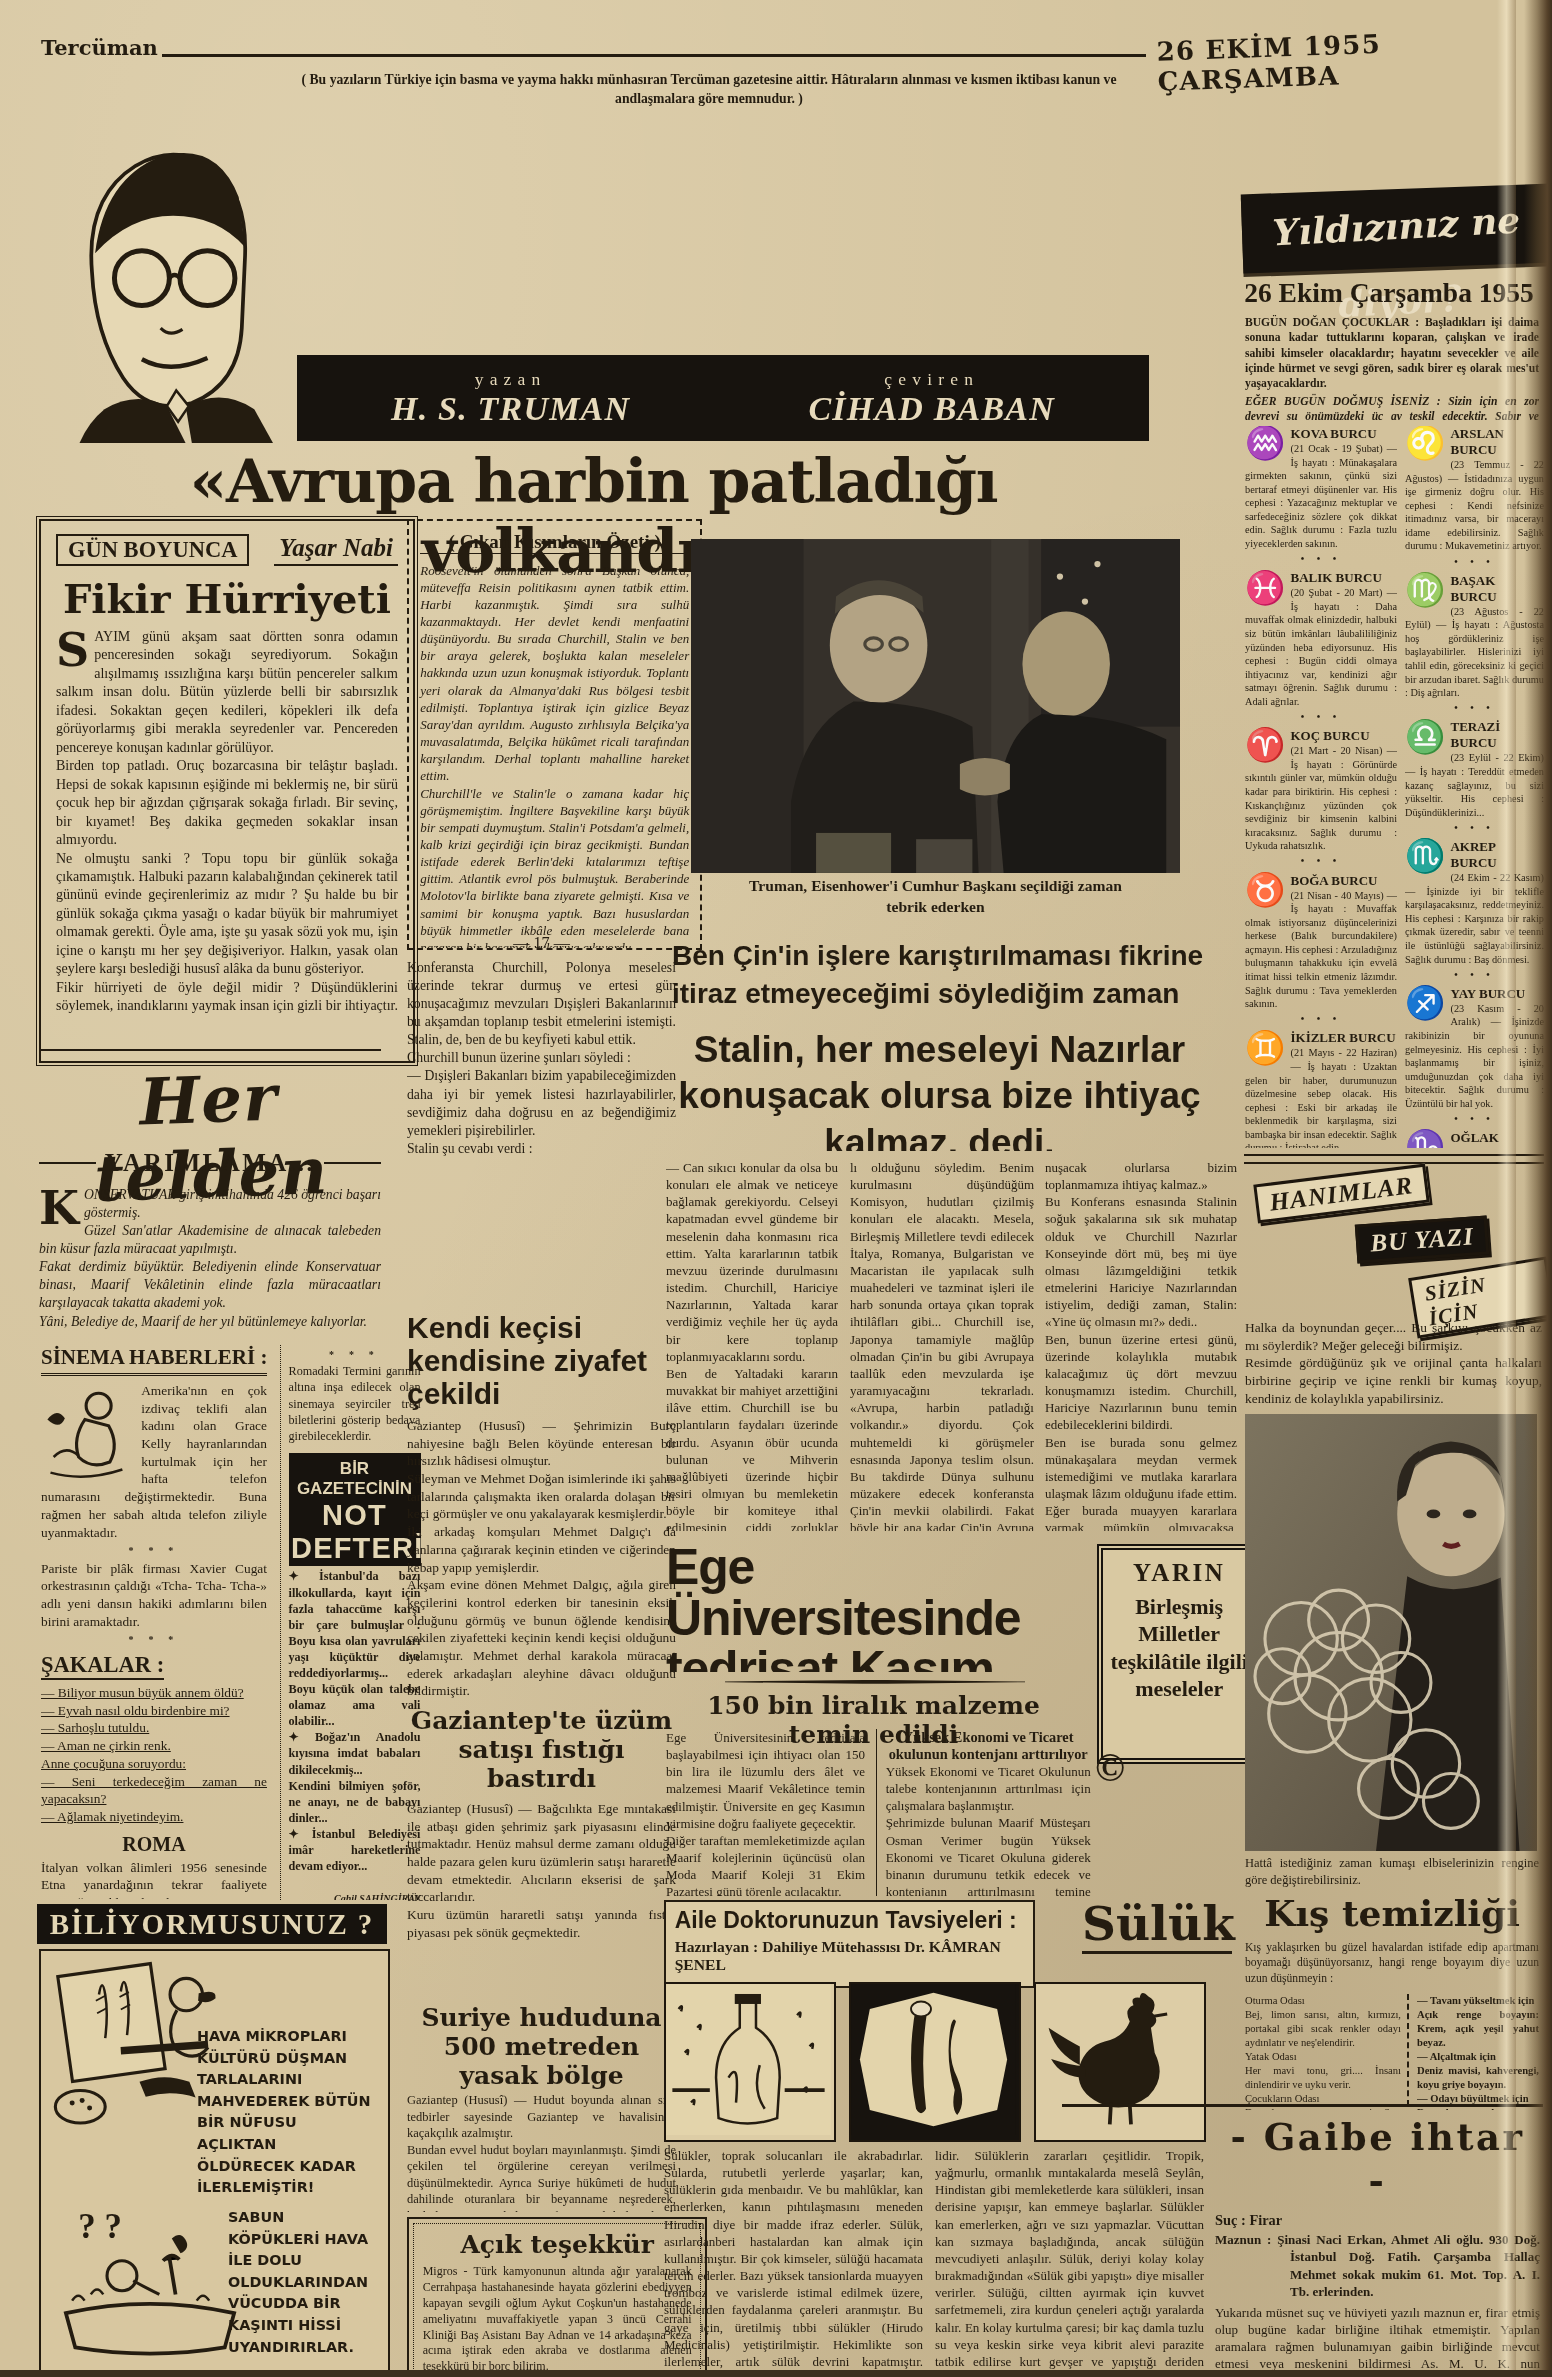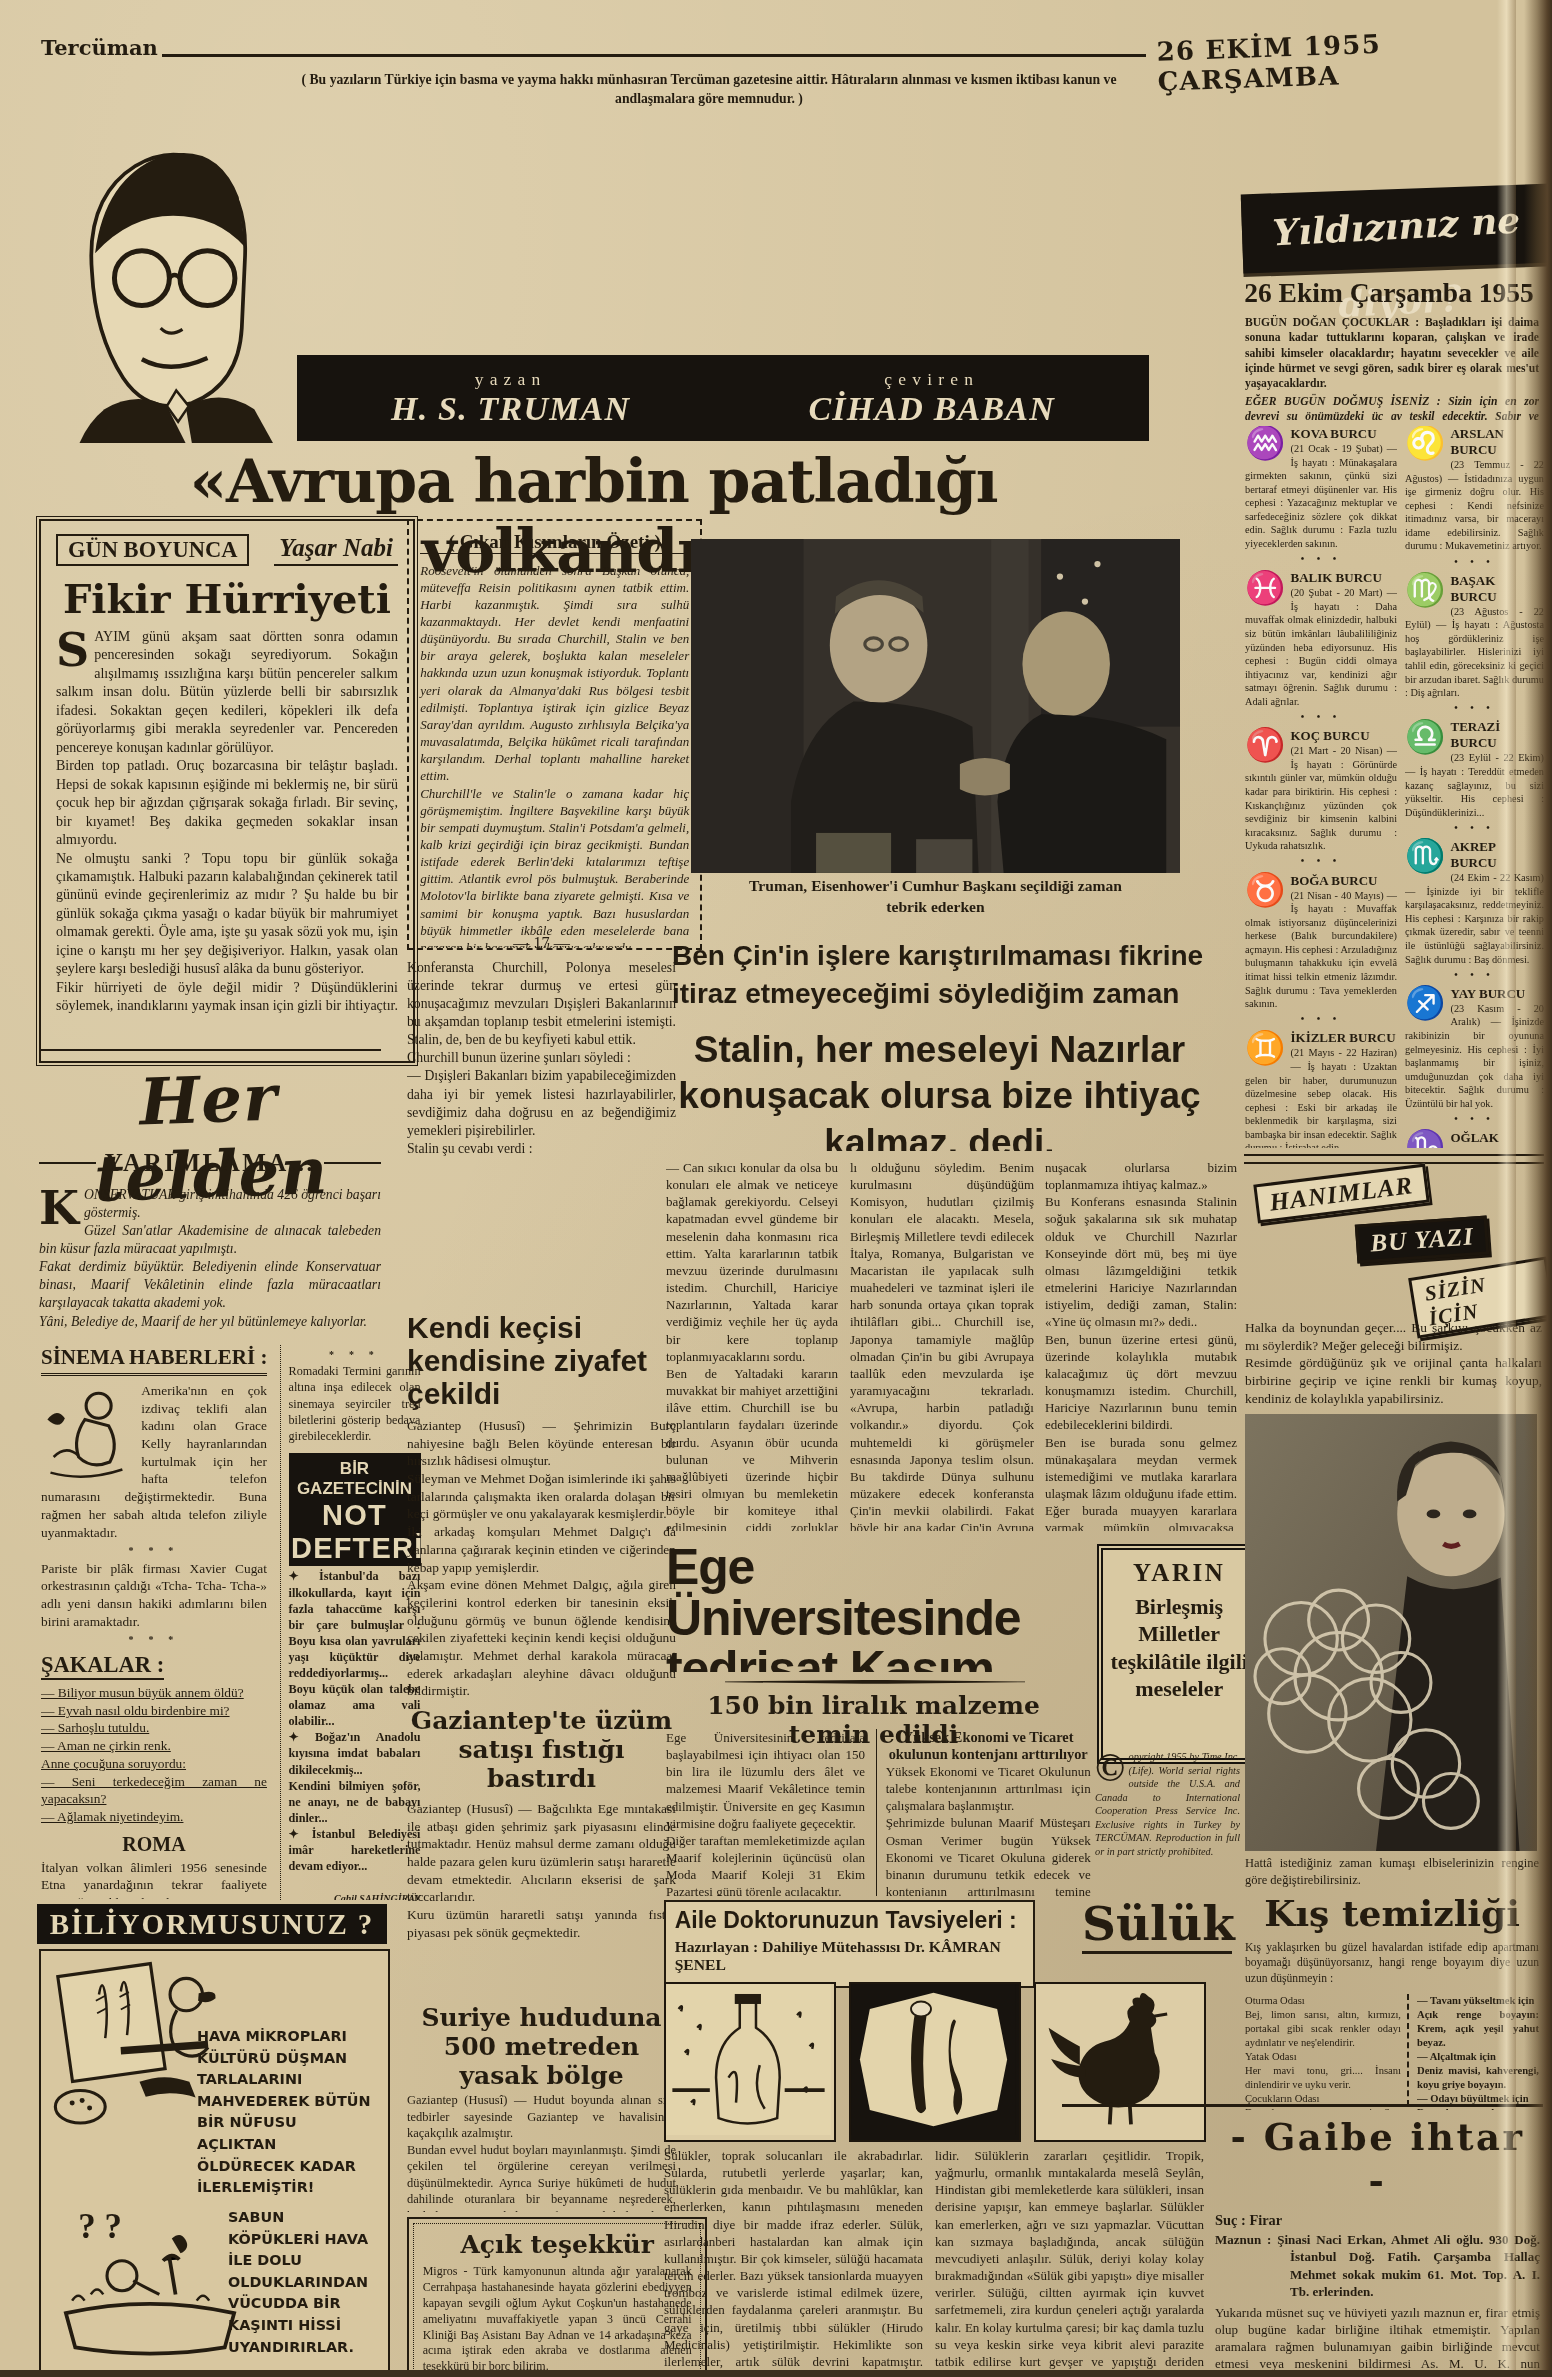--- a/index.html
+++ b/index.html
@@ -263,21 +263,20 @@
     <div class="j" style="font-size:13px;">Yüksek Ekonomi ve Ticaret Okulunun talebe kontenjanının arttırılması için çalışmalara başlanmıştır.
 Şehrimizde bulunan Maarif Müsteşarı Osman Verimer bugün Yüksek Ekonomi ve Ticaret Okuluna giderek binanın durumunu tetkik edecek ve kontenjanın arttırılmasını temine çalışacaktır.</div>
   </div>
 
   <div class="abs ctr" style="left:1097px;top:1544px;width:140px;height:191px;border:6.2px double #17130e;background:#d9c9a2;padding:8.7px 6.2px;">
     <div class="b" style="font-size:25px;letter-spacing:2.5px;">YARIN</div>
     <div class="b" style="font-size:22px;line-height:1.25;margin-top:6.2px;">Birleşmiş Milletler teşkilâtile ilgili meseleler</div>
   </div>
   <div class="abs clip" style="left:1095px;top:1750px;width:145px;height:146px;">
     <span style="float:left;font-size:40px;line-height:.9;padding-right:3.7px;font-weight:bold;">©</span>
-    <div class="i j" style="font-size:10.3px;">opyright 1955 by Time Inc. (Life). World serial rights outside the U.S.A. and Canada to International Cooperation Press Service Inc. Exclusive rights in Turkey by TERCÜMAN. Reproduction in full or in part strictly prohibited.</div>
   </div>
 
   <div class="abs" style="left:664px;top:1900px;width:350px;height:74px;border:2.5px solid #241c10;padding:5px 8.7px;background:#dccca5;">
     <div class="b sans" style="font-size:23px;">Aile Doktorunuzun Tavsiyeleri :</div>
     <div class="b" style="font-size:15.6px;margin-top:3.7px;">Hazırlayan : Dahiliye Mütehassısı Dr. KÂMRAN ŞENEL</div>
   </div>
   <div class="abs b ctr dser" style="left:1082px;top:1896px;width:150px;font-size:47px;border-bottom:3.1px solid #241c10;">Sülük</div>
 
   <div class="abs" style="left:664px;top:1982px;width:542px;height:156px;display:flex;gap:13.7px;">
     <div class="panel" style="width:170px;height:156px;">

